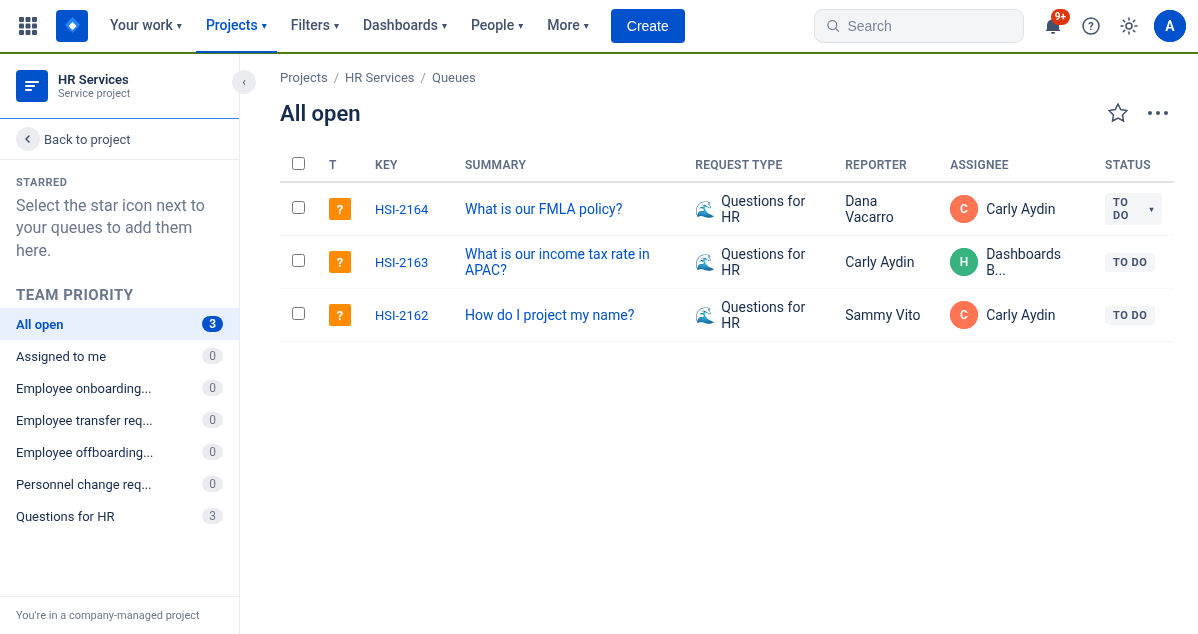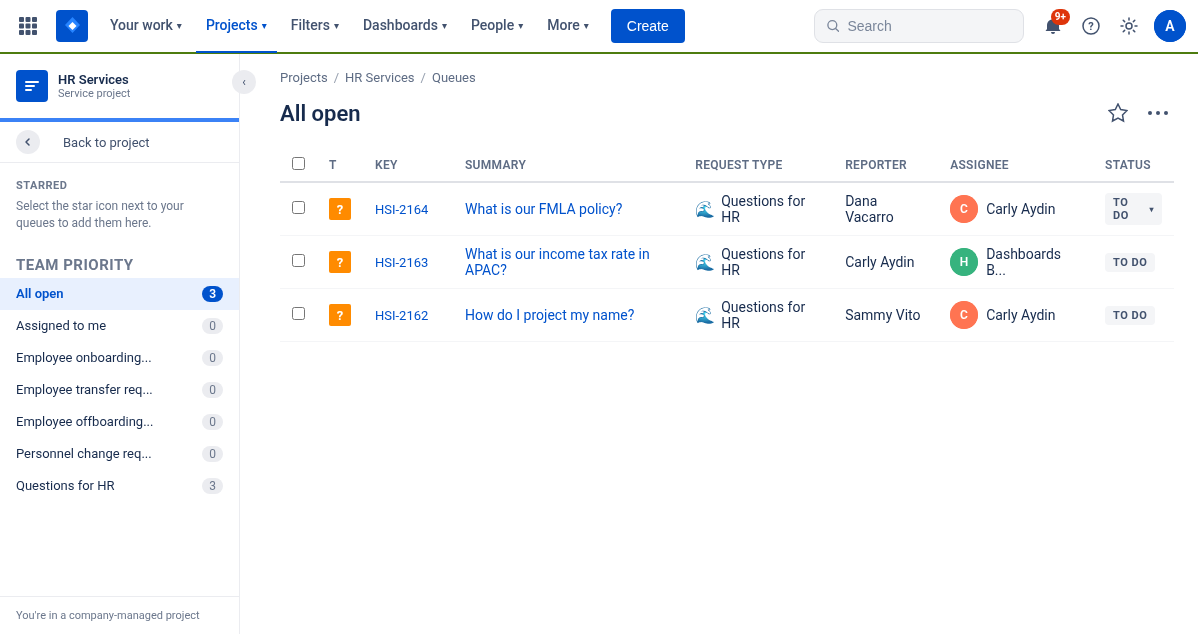--- a/index.html
+++ b/index.html
@@ -66,27 +66,27 @@
     }
     .sidebar-header { padding: 16px; display: flex; align-items: center; gap: 10px; }
     .sidebar-project-icon {
       width: 32px; height: 32px; background: #0052cc; border-radius: 4px;
       display: flex; align-items: center; justify-content: center;
       color: #fff; font-size: 14px; font-weight: 700; flex-shrink: 0;
     }
     .sidebar-project-name { font-size: 13px; font-weight: 600; color: #172b4d; }
     .sidebar-project-type { font-size: 11px; color: #6b778c; }
     .sidebar-back {
-      display: flex; align-items: center; gap: 23px; padding: 8px 16px;
+      display: flex; align-items: center; gap: 4px; padding: 8px 16px;
       cursor: pointer; color: #42526e; font-size: 13px;
-      border-top: 4px solid #3b82f6; border-bottom: 1px solid #ebecf0;
+      border-top: 1px solid #3b82f6; border-bottom: 1px solid #ebecf0;
     }
     .sidebar-back .back-icon { width: 24px; height: 24px; background: #ebecf0; border-radius: 50%; display: flex; align-items: center; justify-content: center; font-size: 12px; }
     .sidebar-section-label { font-size: 11px; font-weight: 700; color: #6b778c; text-transform: uppercase; padding: 16px 16px 6px; letter-spacing: 0.5px; }
-    .sidebar-hint { font-size: 12px; color: #6b778c; padding: 0 16px 12px; line-height: 1.4; }
+    .sidebar-hint { font-size: 16px; color: #6b778c; padding: 0 16px 12px; line-height: 1.4; }
     .sidebar-section-label2 { font-size: 15px; font-weight: 700; color: #6b778c; text-transform: uppercase; padding: 12px 16px 4px; letter-spacing: 0.5px; }
     .sidebar-item {
       display: flex; align-items: center; justify-content: space-between;
       padding: 8px 16px; cursor: pointer; font-size: 13px; color: #172b4d;
     }
     .sidebar-item.active { background: #e8f0fe; color: #0052cc; font-weight: 600; }
     .sidebar-item-count { font-size: 12px; color: #6b778c; background: #ebecf0; border-radius: 10px; padding: 1px 7px; }
     .sidebar-item.active .sidebar-item-count { background: #0052cc; color: #fff; }
     .sidebar-footer { margin-top: auto; padding: 12px 16px; font-size: 11px; color: #6b778c; border-top: 1px solid #ebecf0; }
 

